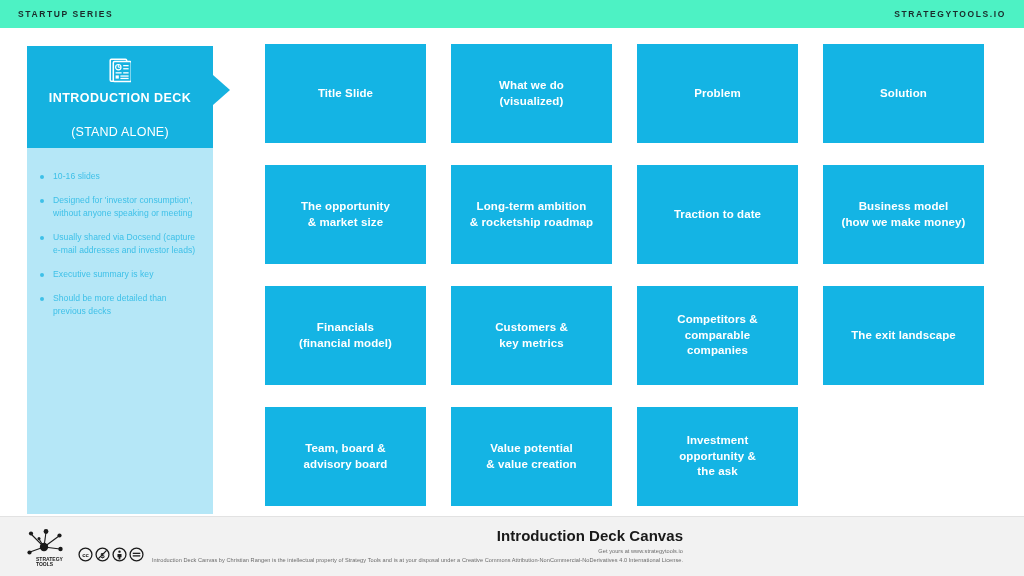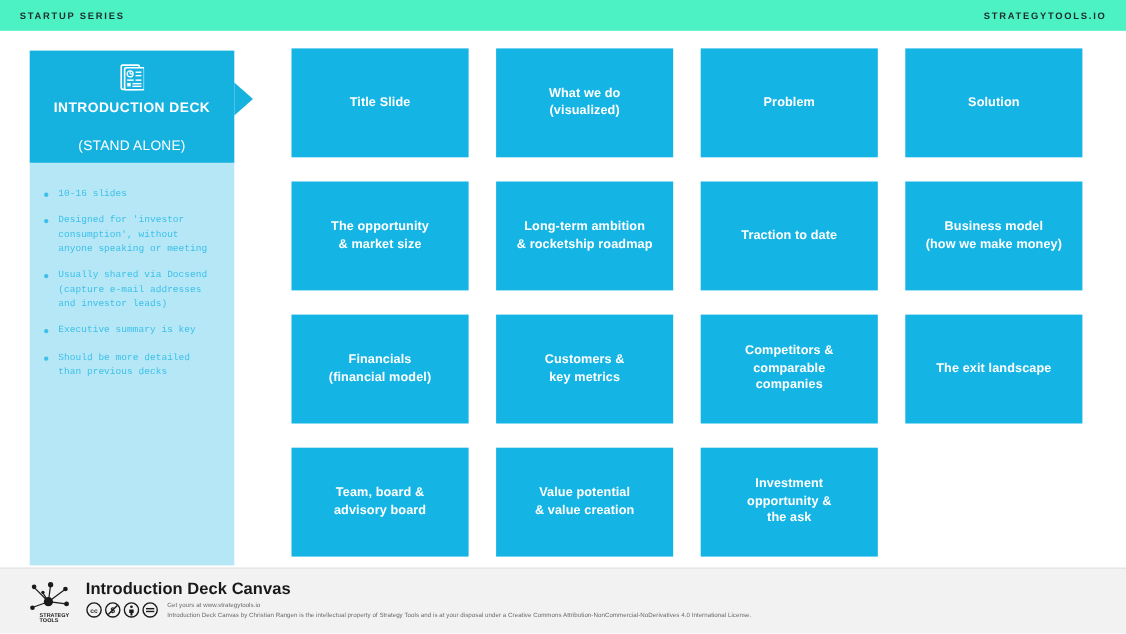--- a/index.html
+++ b/index.html
@@ -114,21 +114,20 @@
     height: 4px;
     border-radius: 50%;
     background: #3EC0E8;
     margin: 5px 9px 0 0;
   }
   .bullet-text {
     font-size: 8.6px;
     line-height: 1.52;
     color: #3EC0E8;
     letter-spacing: 0.05px;
-    font-family: Liberation Mono, monospace;
   }
 
   
   #grid {
     position: absolute;
     left: 265px;
     top: 28px;
     width: 720px;
     height: 458px;
     display: grid;
@@ -159,20 +158,21 @@
     left: 0; top: 516px;
     width: 1024px;
     height: 60px;
     background: #F2F2F2;
     border-top: 1px solid #E2E2E2;
   }
   #footer-inner {
     display: flex;
     align-items: center;
     padding: 8px 16px 0 22px;
+    text-align: right;
   }
   #st-logo {
     width: 46px;
     height: 42px;
     flex: 0 0 auto;
     margin-right: 10px;
   }
   #footer-text-col {
     display: flex;
     flex-direction: column;

